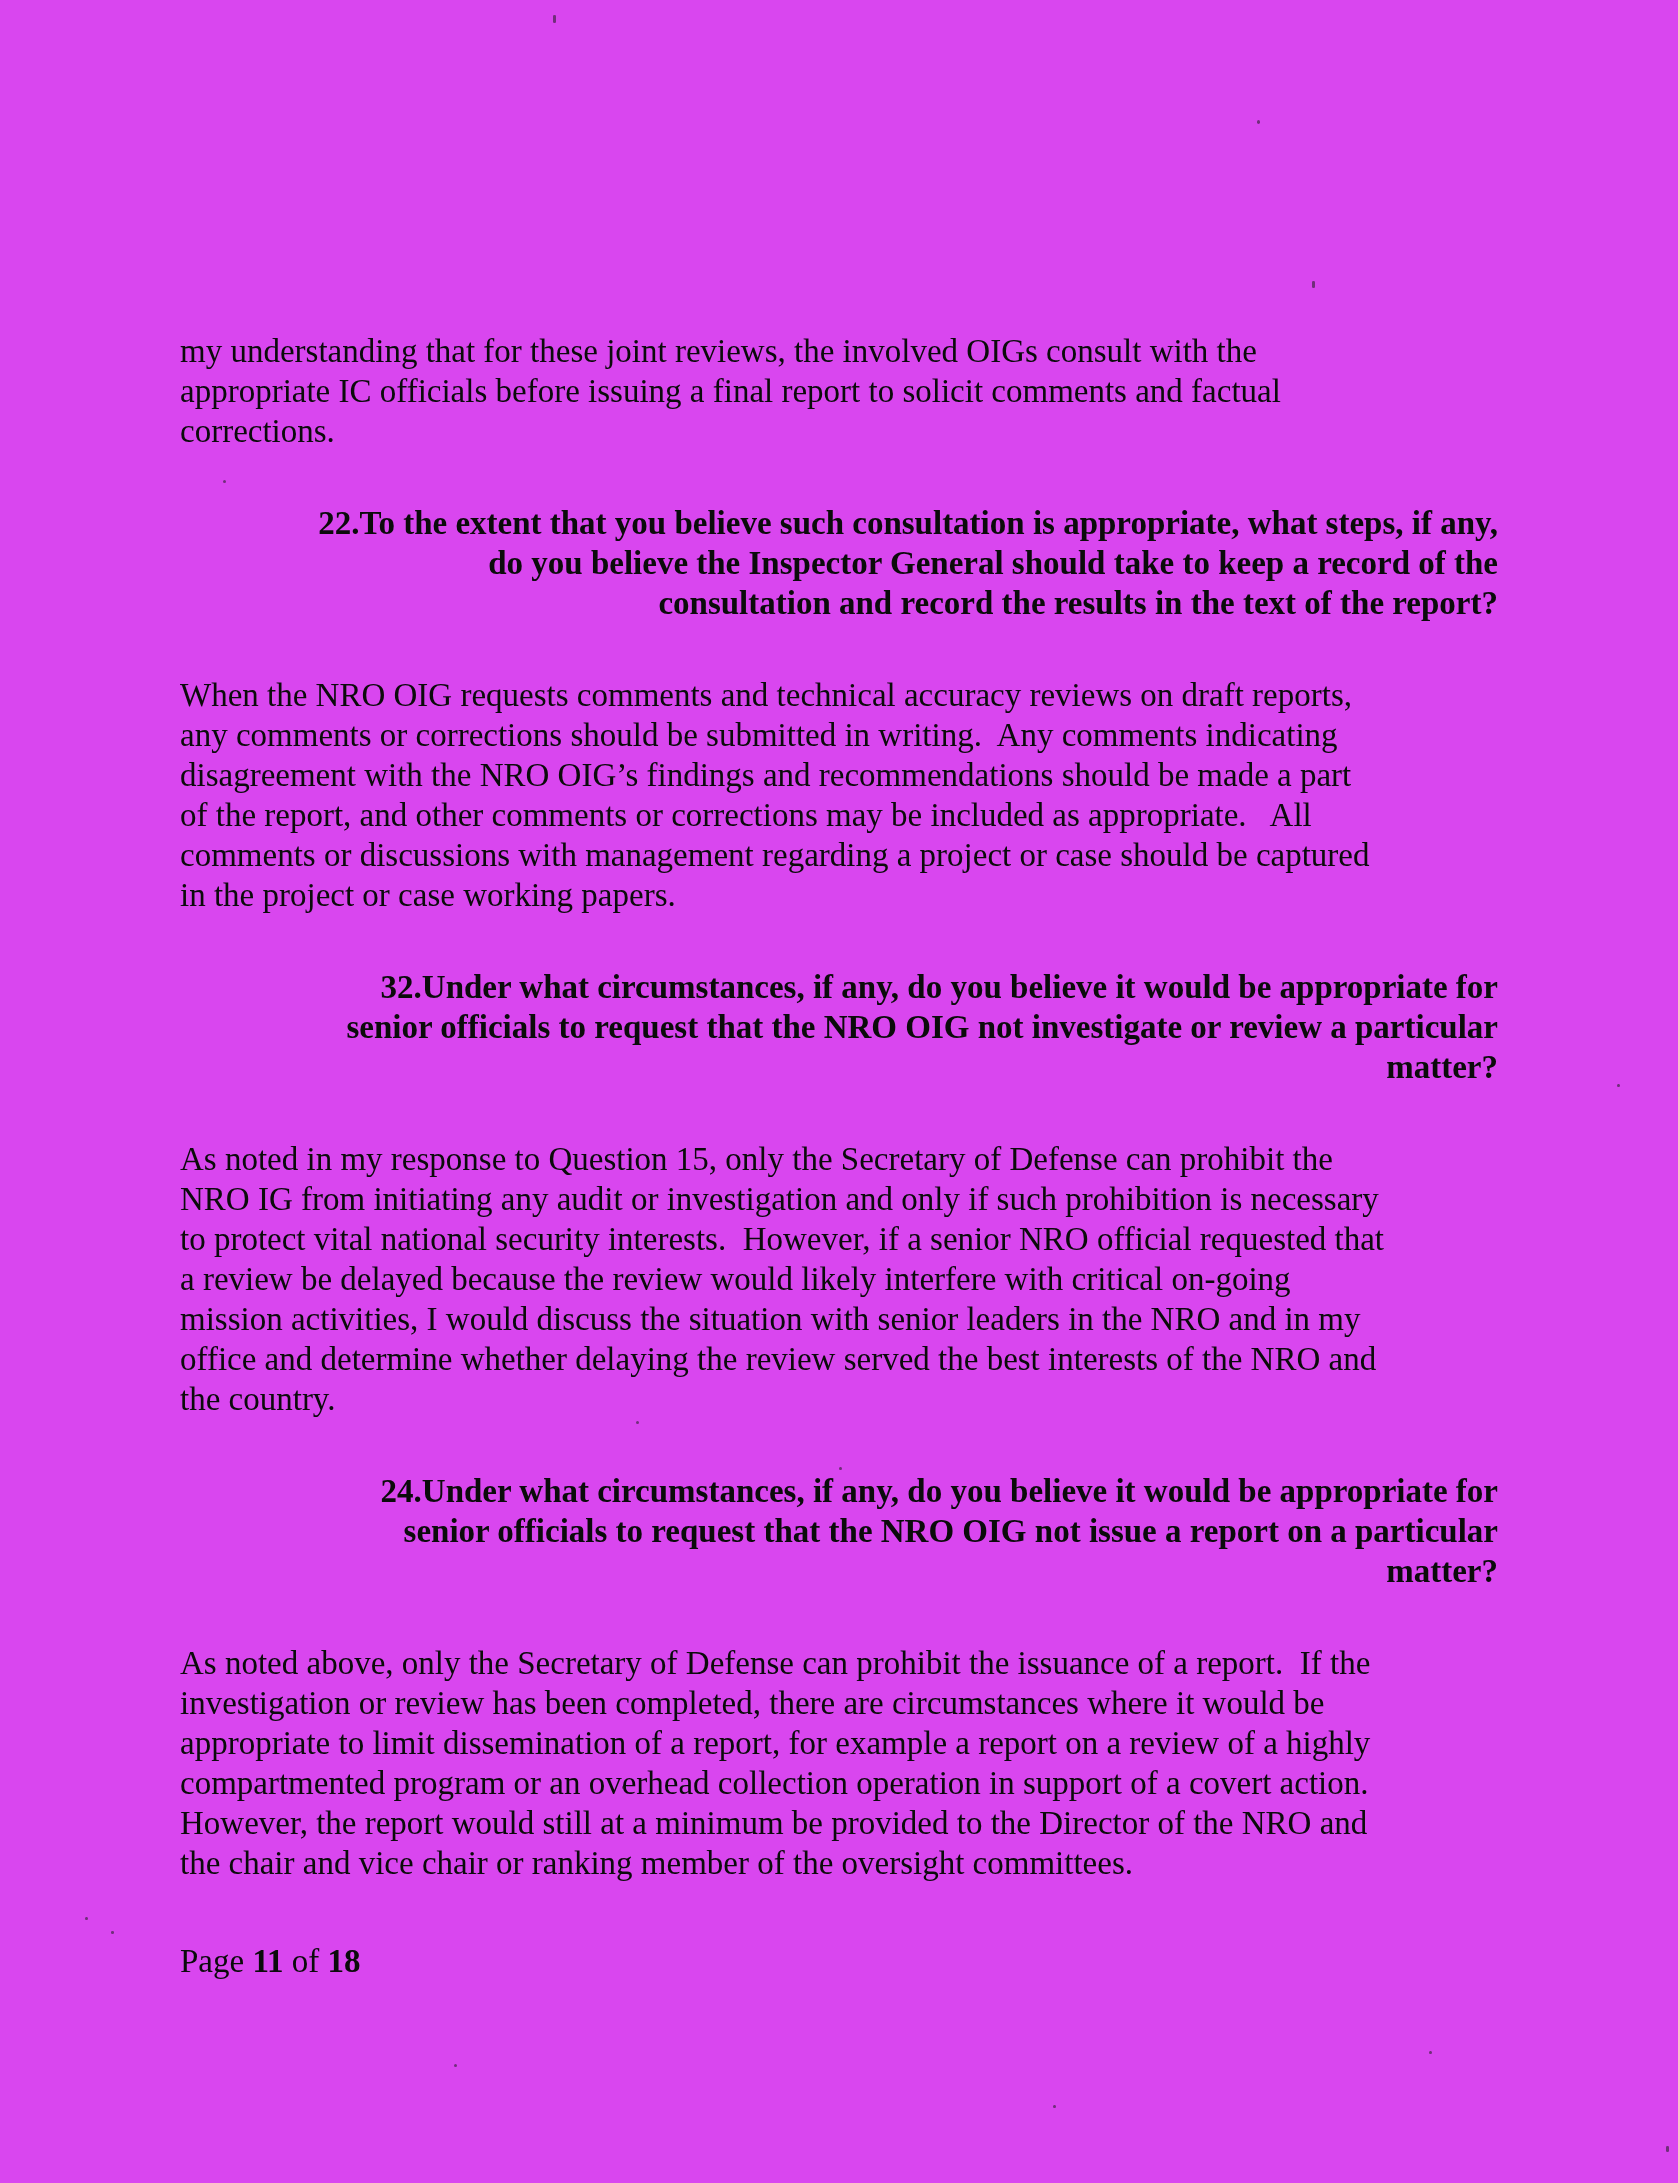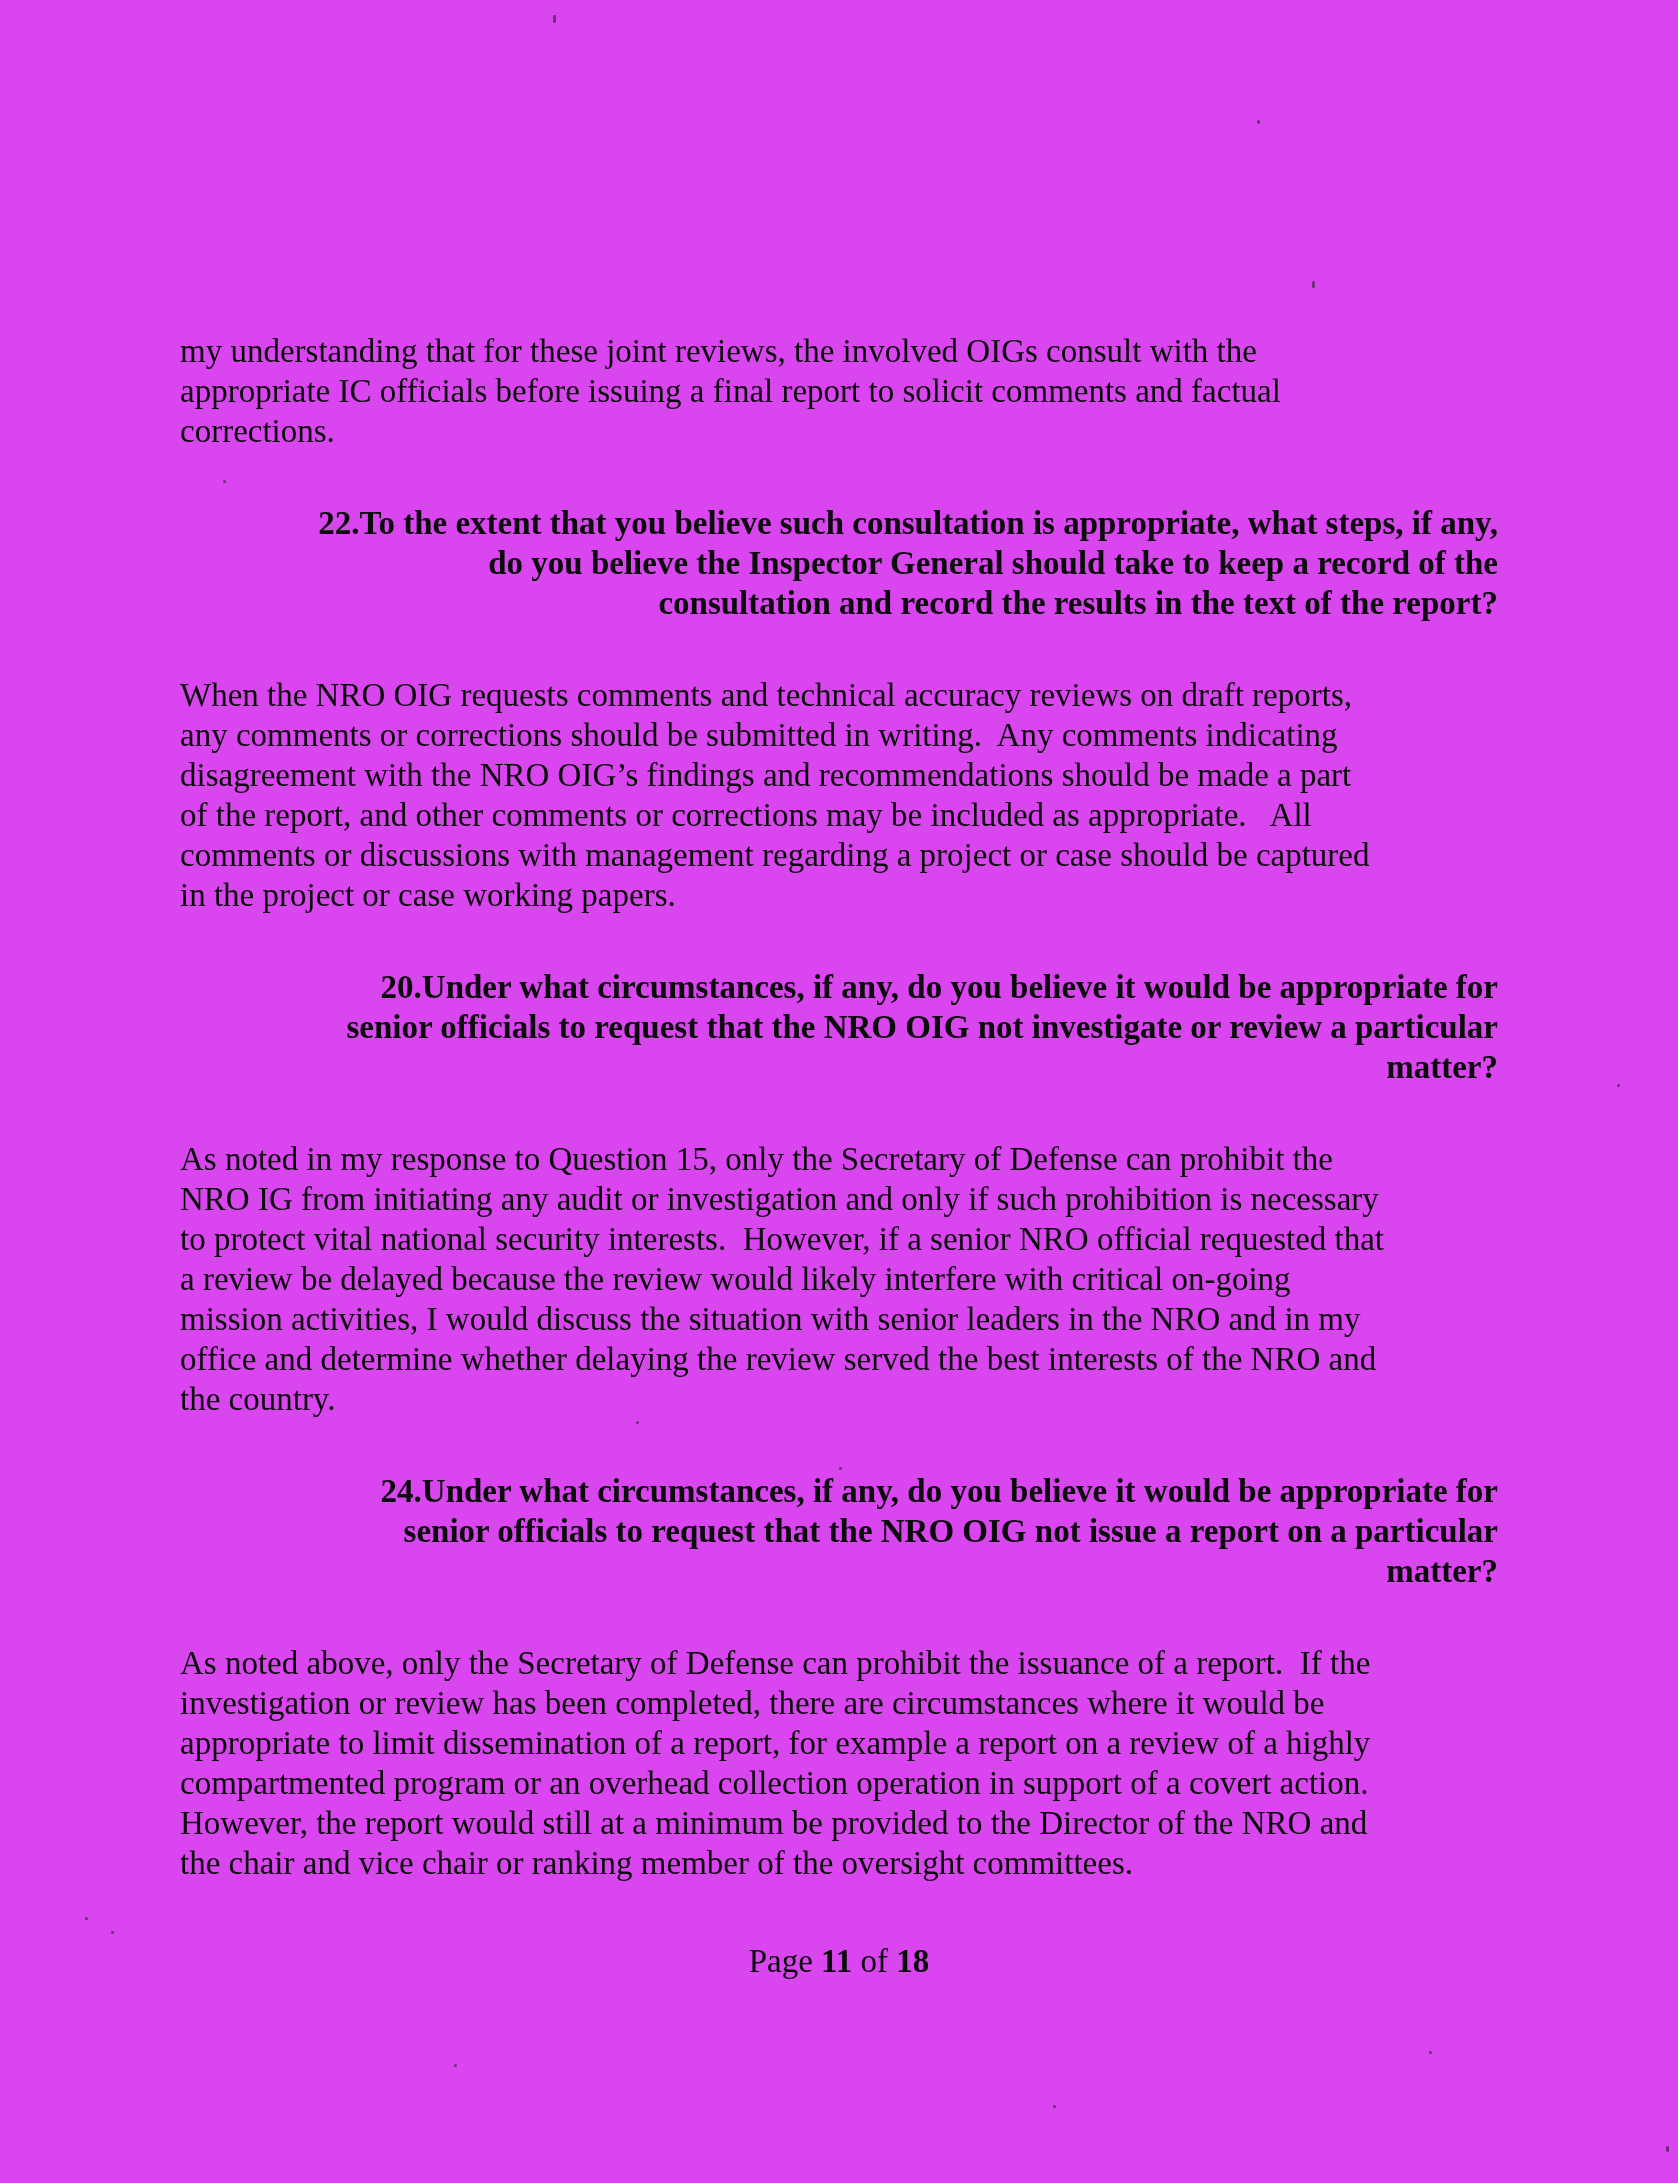--- a/index.html
+++ b/index.html
@@ -41,21 +41,21 @@
     margin-left: -52px;
     white-space: pre;
   }
   .qtext {
     white-space: pre-wrap;
   }
   .footer {
     margin-top: 58px;
     font-size: 33px;
     line-height: 40px;
-    text-align: center;
+    text-align: left;
     white-space: normal;
   }
   .footer .bold {
     font-weight: 700;
   }
   
   .speck {
     position: absolute;
     background: #1c1c1c;
     opacity: 0.55;
@@ -91,21 +91,21 @@
 do you believe the Inspector General should take to keep a record of the
 consultation and record the results in the text of the report?</span></p>
 
     <p class="block">When the NRO OIG requests comments and technical accuracy reviews on draft reports,
 any comments or corrections should be submitted in writing.  Any comments indicating
 disagreement with the NRO OIG’s findings and recommendations should be made a part
 of the report, and other comments or corrections may be included as appropriate.   All
 comments or discussions with management regarding a project or case should be captured
 in the project or case working papers.</p>
 
-    <p class="block question"><span class="qnum">20.</span><span class="qtext">Under what circumstances, if any, do you believe it would be appropriate for
+    <p class="block question"><span class="qnum">32.</span><span class="qtext">Under what circumstances, if any, do you believe it would be appropriate for
 senior officials to request that the NRO OIG not investigate or review a particular
 matter?</span></p>
 
     <p class="block">As noted in my response to Question 15, only the Secretary of Defense can prohibit the
 NRO IG from initiating any audit or investigation and only if such prohibition is necessary
 to protect vital national security interests.  However, if a senior NRO official requested that
 a review be delayed because the review would likely interfere with critical on-going
 mission activities, I would discuss the situation with senior leaders in the NRO and in my
 office and determine whether delaying the review served the best interests of the NRO and
 the country.</p>

